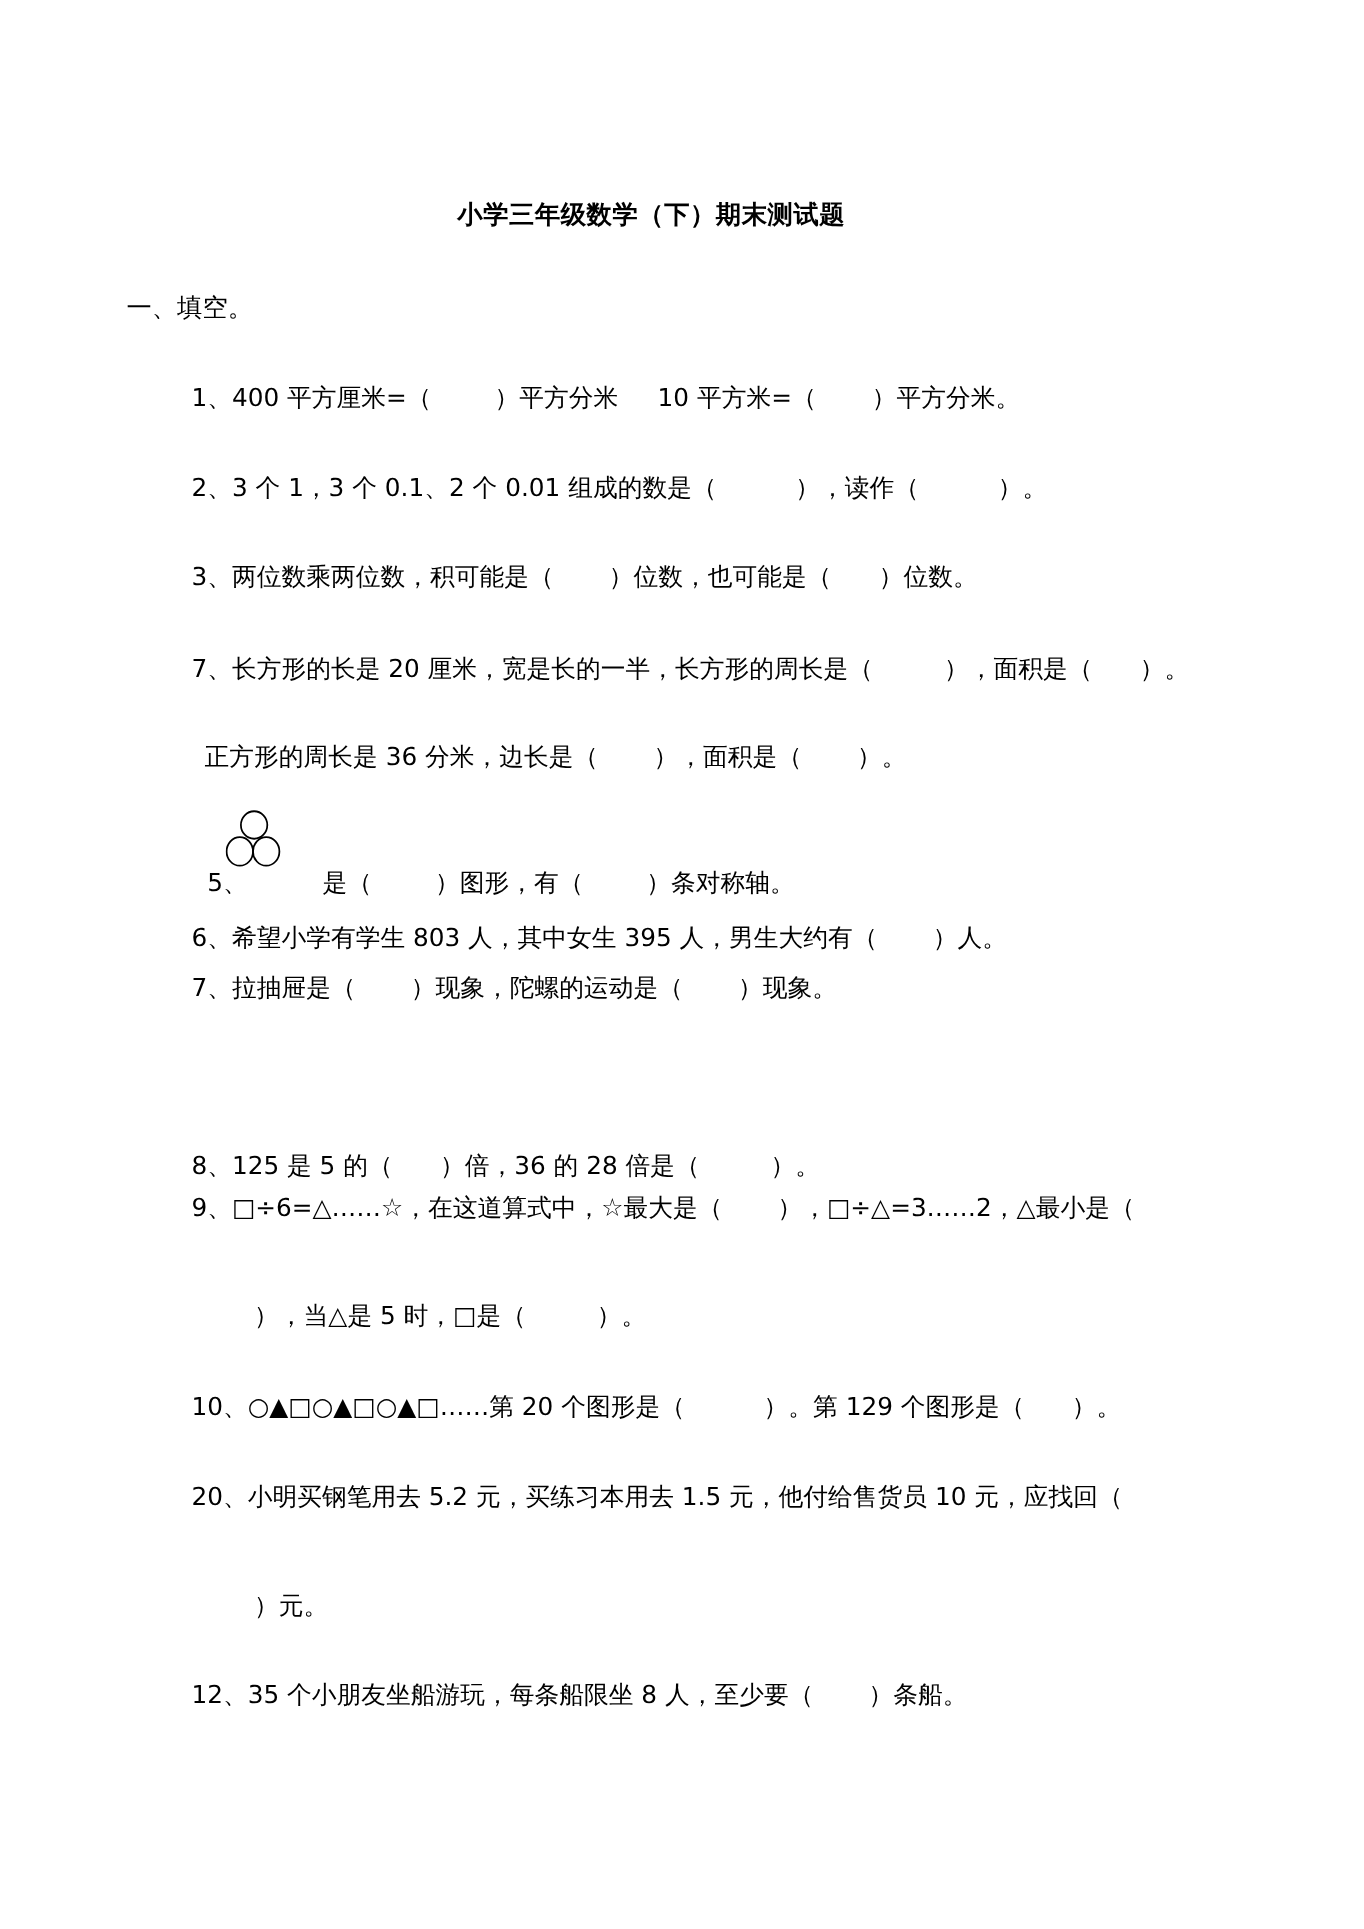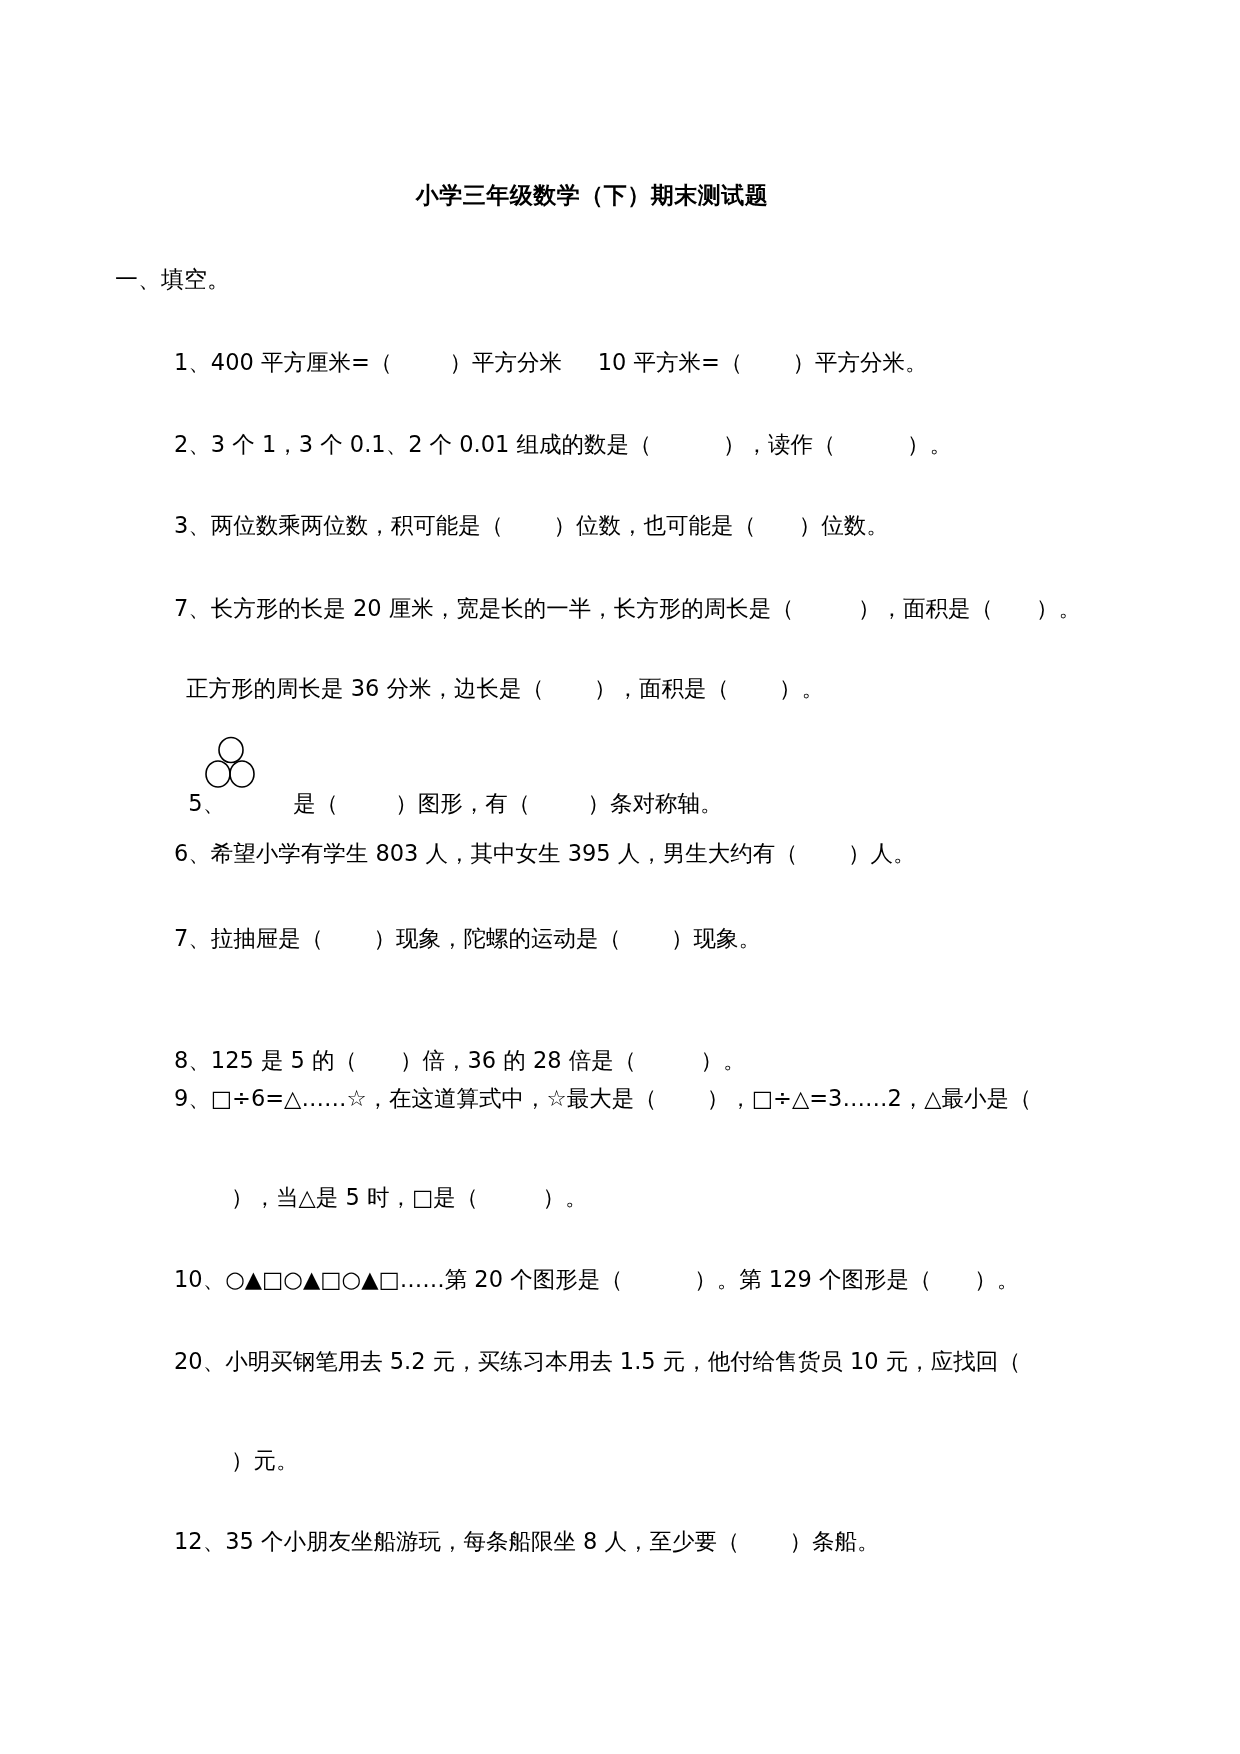--- a/index.html
+++ b/index.html
@@ -28,20 +28,20 @@
 <div class="line" style="top:755px">
   <span>5、</span><span style="display:inline-block;width:68px"></span><span>是（        ）图形，有（        ）条对称轴。</span>
 </div>
 <svg class="q5-fig" viewBox="0 0 60 54">
   <ellipse cx="26" cy="14" rx="12" ry="12.5" fill="none" stroke="#000" stroke-width="1.6"></ellipse>
   <ellipse cx="13" cy="38" rx="12" ry="13" fill="none" stroke="#000" stroke-width="1.6"></ellipse>
   <ellipse cx="37" cy="38" rx="12" ry="13" fill="none" stroke="#000" stroke-width="1.6"></ellipse>
 </svg>
 
 <div class="line" style="top:837px">6、希望小学有学生 803 人，其中女生 395 人，男生大约有（       ）人。</div>
-<div class="line" style="top:922px">7、拉抽屉是（       ）现象，陀螺的运动是（       ）现象。</div>
+<div class="line" style="top:882px">7、拉抽屉是（       ）现象，陀螺的运动是（       ）现象。</div>
 <div class="line" style="top:1044px">8、125 是 5 的（      ）倍，36 的 28 倍是（         ）。</div>
 <div class="line" style="top:1082px">9、□÷6=△……☆，在这道算式中，☆最大是（       ），□÷△=3……2，△最小是（</div>
 <div class="line indent2" style="top:1181px">），当△是 5 时，□是（         ）。</div>
 <div class="line" style="top:1263px">10、○▲□○▲□○▲□……第 20 个图形是（          ）。第 129 个图形是（      ）。</div>
 <div class="line" style="top:1345px">20、小明买钢笔用去 5.2 元，买练习本用去 1.5 元，他付给售货员 10 元，应找回（</div>
 <div class="line indent2" style="top:1444px">）元。</div>
 <div class="line" style="top:1525px">12、35 个小朋友坐船游玩，每条船限坐 8 人，至少要（       ）条船。</div>
 
 </body></html>

